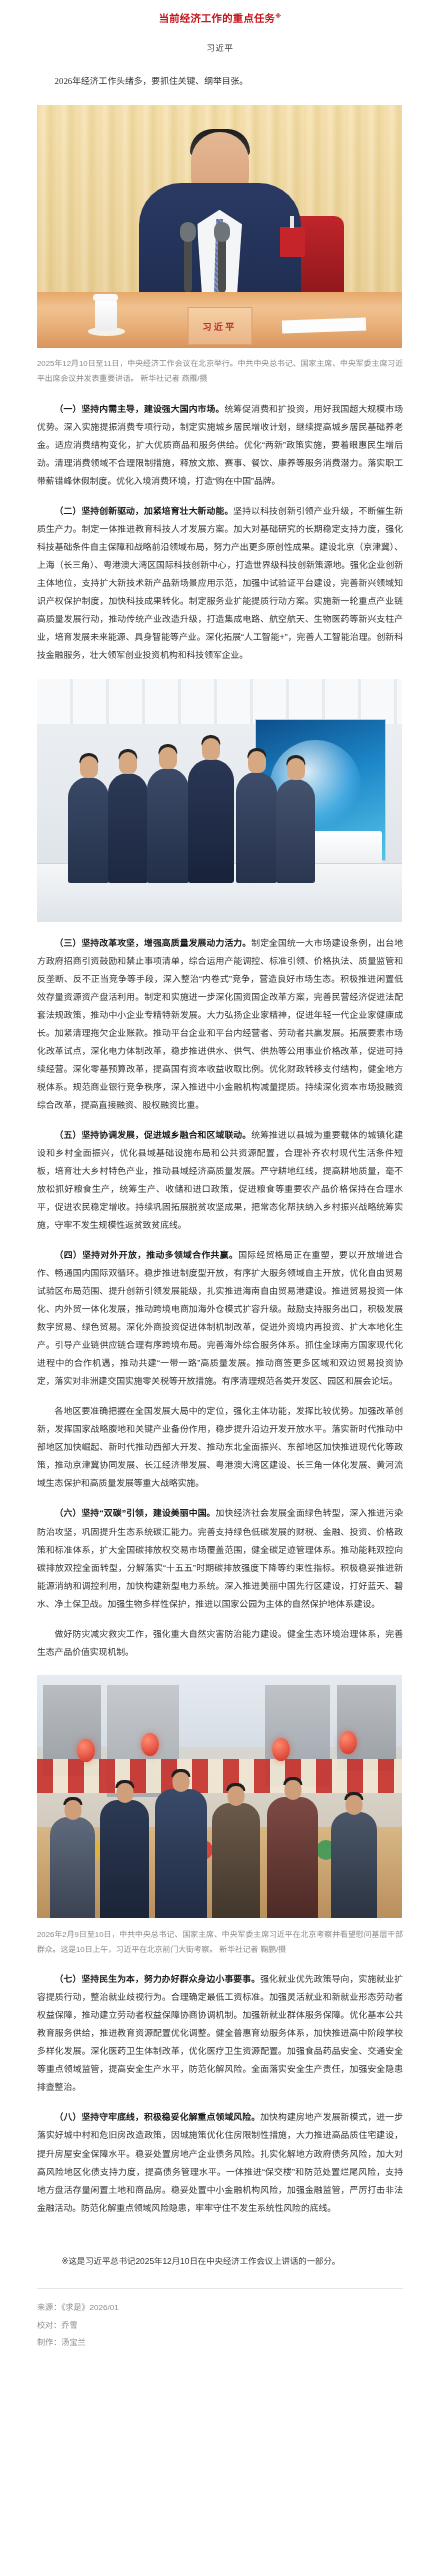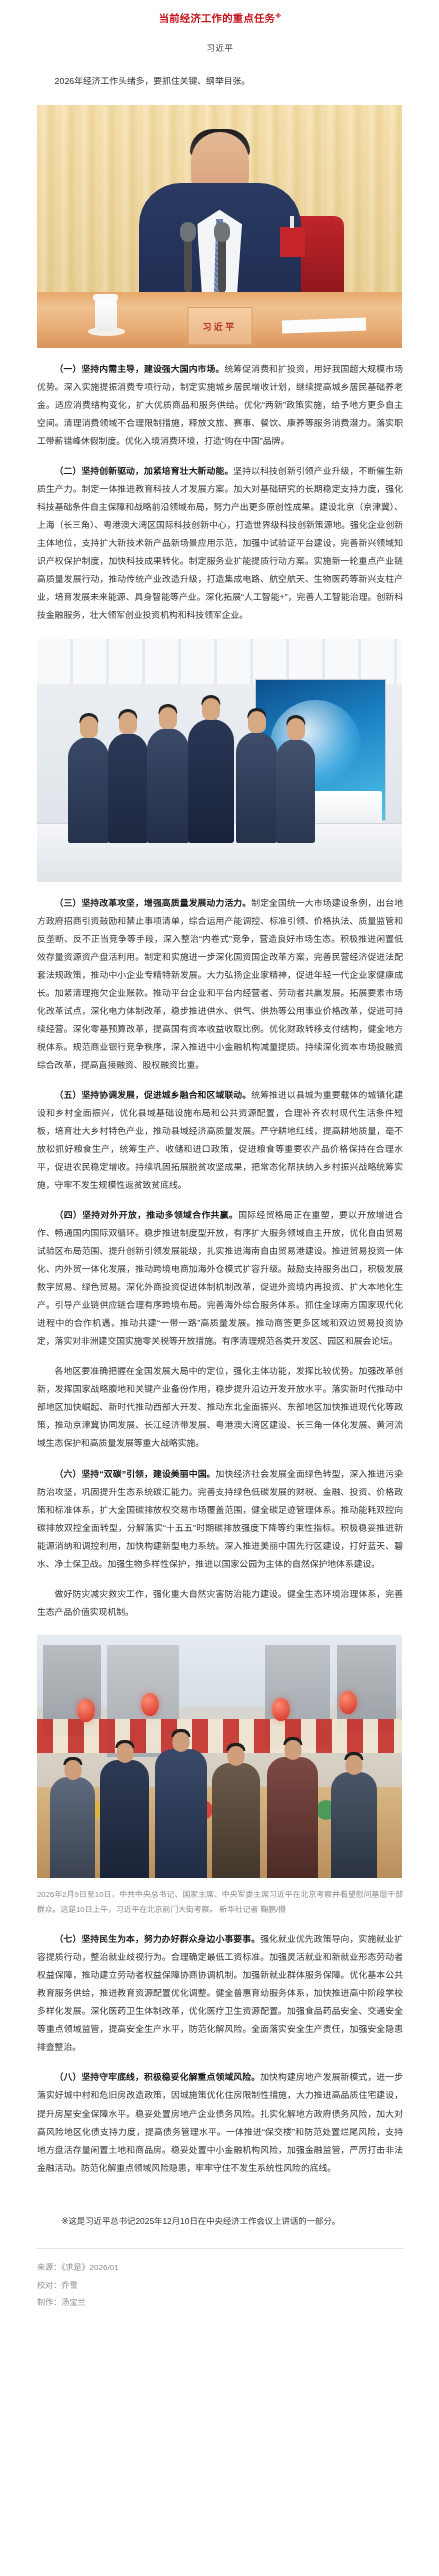--- a/index.html
+++ b/index.html
@@ -45,20 +45,21 @@
     letter-spacing: 0.6px;
   }
   .lead {
     margin: 0;
     padding: 17px 0 0 0;
     font-size: 8.8px;
     line-height: 2.0;
     text-align: justify;
     text-indent: 2em;
     color: #323232;
+    font-family: Liberation Serif, serif;
   }
   p.body-text {
     margin: 0;
     padding: 12px 0 0 0;
     font-size: 8.8px;
     line-height: 2.05;
     text-align: justify;
     text-indent: 2em;
     color: #323232;
     word-break: break-all;
@@ -340,23 +341,24 @@
       <div class="tie"></div>
       <div class="badge"></div>
       <div class="table"></div>
       <div class="mic m1"></div>
       <div class="mic m2"></div>
       <div class="saucer"></div>
       <div class="cup"></div>
       <div class="papers"></div>
       <div class="nameplate">习近平</div>
     </div>
+    <figcaption class="caption">2025年12月10日至11日，中央经济工作会议在北京举行。中共中央总书记、国家主席、中央军委主席习近平出席会议并发表重要讲话。 新华社记者 燕雁/摄</figcaption>
   </figure>
 
-  <p class="body-text"><b class="sec-head">（一）坚持内需主导，建设强大国内市场。</b><span>统筹促消费和扩投资，用好我国超大规模市场优势。深入实施提振消费专项行动，制定实施城乡居民增收计划，继续提高城乡居民基础养老金。适应消费结构变化，扩大优质商品和服务供给。优化“两新”政策实施，给予地方更多自主空间。清理消费领域不合理限制措施，释放文旅、赛事、餐饮、康养等服务消费潜力。落实职工带薪错峰休假制度。优化入境消费环境，打造“购在中国”品牌。</span></p>
+  <p class="body-text"><b class="sec-head">（一）坚持内需主导，建设强大国内市场。</b><span>统筹促消费和扩投资，用好我国超大规模市场优势。深入实施提振消费专项行动，制定实施城乡居民增收计划，继续提高城乡居民基础养老金。适应消费结构变化，扩大优质商品和服务供给。优化“两新”政策实施，要着眼惠民生增后劲。清理消费领域不合理限制措施，释放文旅、赛事、餐饮、康养等服务消费潜力。落实职工带薪错峰休假制度。优化入境消费环境，打造“购在中国”品牌。</span></p>
 
   <p class="body-text"><b class="sec-head">（二）坚持创新驱动，加紧培育壮大新动能。</b><span>坚持以科技创新引领产业升级，不断催生新质生产力。制定一体推进教育科技人才发展方案。加大对基础研究的长期稳定支持力度，强化科技基础条件自主保障和战略前沿领域布局，努力产出更多原创性成果。建设北京（京津冀）、上海（长三角）、粤港澳大湾区国际科技创新中心，打造世界级科技创新策源地。强化企业创新主体地位，支持扩大新技术新产品新场景应用示范，加强中试验证平台建设，完善新兴领域知识产权保护制度，加快科技成果转化。制定服务业扩能提质行动方案。实施新一轮重点产业链高质量发展行动，推动传统产业改造升级，打造集成电路、航空航天、生物医药等新兴支柱产业，培育发展未来能源、具身智能等产业。深化拓展“人工智能+”，完善人工智能治理。创新科技金融服务，壮大领军创业投资机构和科技领军企业。</span></p>
 
   <figure class="figure">
     <div class="photo ph2">
       <div class="ceiling"></div>
       <div class="screen">
         <div class="glow"></div>
         <div class="bar b1"></div>
         <div class="bar b2"></div>

